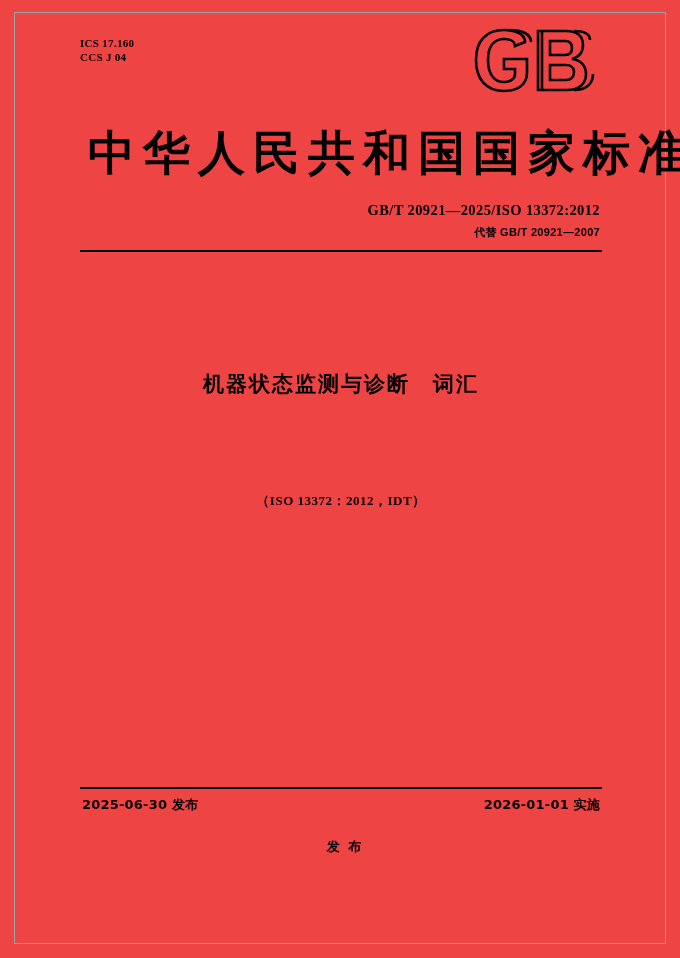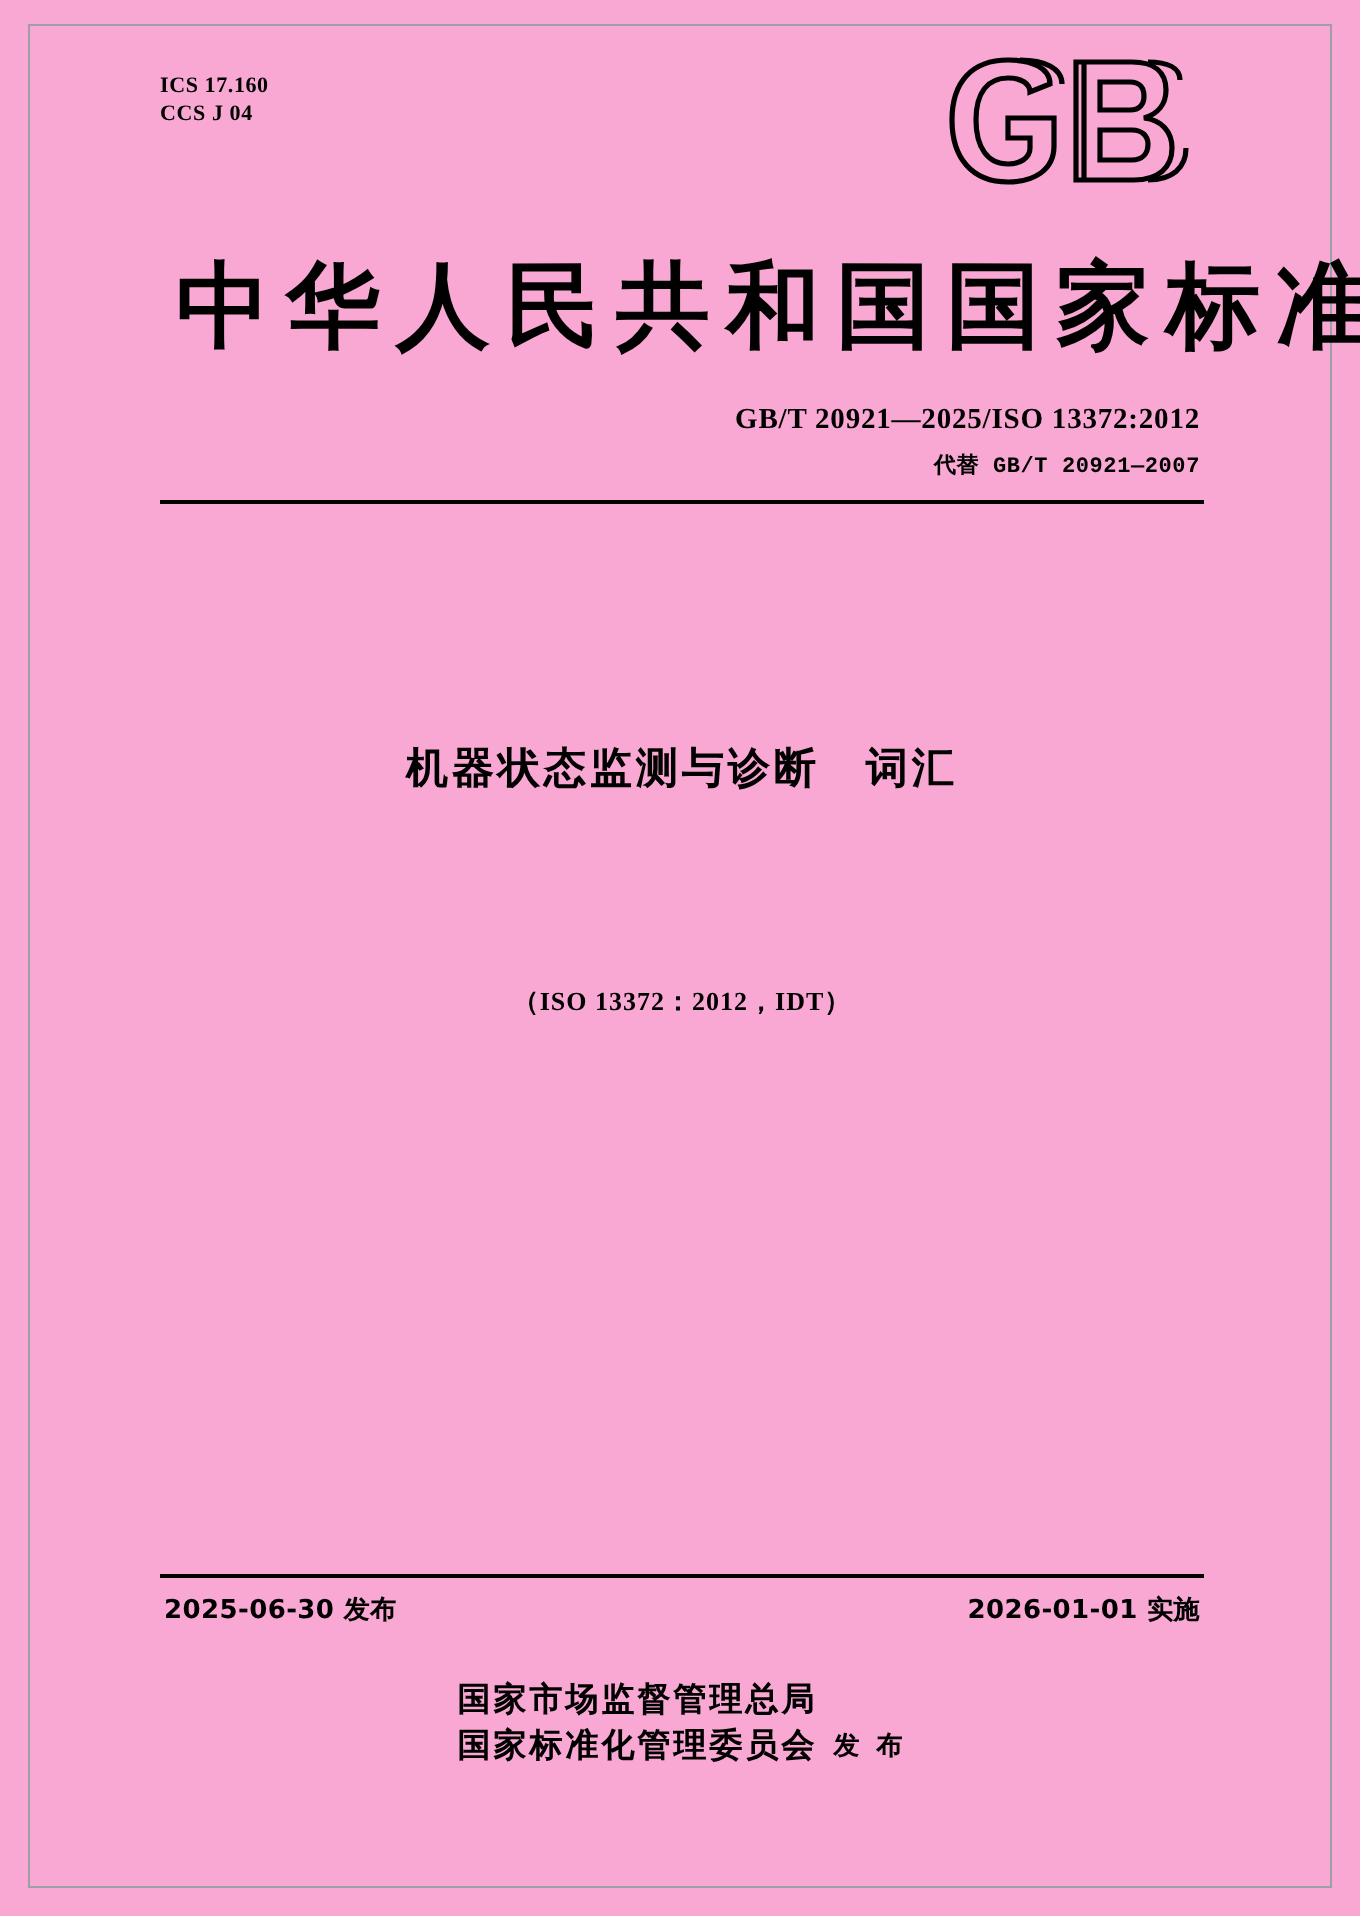--- a/index.html
+++ b/index.html
@@ -12,21 +12,21 @@
     height: 958px;
     font-family: "Liberation Serif", serif;
     color: #000;
     overflow: hidden;
   }
   .page {
     position: relative;
     width: 680px;
     height: 958px;
     box-sizing: border-box;
-    background: #f9a8d4;
+    background: #ef4444;
   }
   .page-border {
     position: absolute;
     left: 14px;
     top: 12px;
     width: 652px;
     height: 932px;
     border: 1px solid #9aa0a6;
     box-sizing: border-box;
   }
@@ -84,21 +84,21 @@
     font-weight: bold;
     font-size: 14.5px;
     letter-spacing: 0.4px;
     margin-left: 44px;
   }
   .std-replaces {
     position: absolute;
     right: 2px;
     top: 213px;
     text-align: right;
-    font-family: Liberation Mono, monospace;
+    font-family: Liberation Sans, sans-serif;
     font-weight: bold;
     font-size: 11px;
     letter-spacing: 0.3px;
   }
 
   
   .rule-top {
     position: absolute;
     left: 0;
     top: 238px;
@@ -239,21 +239,17 @@
 
     <div class="doc-title-cn">机器状态监测与诊断　词汇</div>
     <div class="doc-title-iso">（ISO 13372：2012，IDT）</div>
 
     <div class="rule-bottom"></div>
 
     <div class="date-issue">2025-06-30 发布</div>
     <div class="date-impl">2026-01-01 实施</div>
 
     <div class="publisher">
-      <div class="publisher-names">
-        <div>国家市场监督管理总局</div>
-        <div>国家标准化管理委员会</div>
-      </div>
       <div class="publisher-verb">发 布</div>
     </div>
 
   </div>
 </div>
 
 </body></html>

